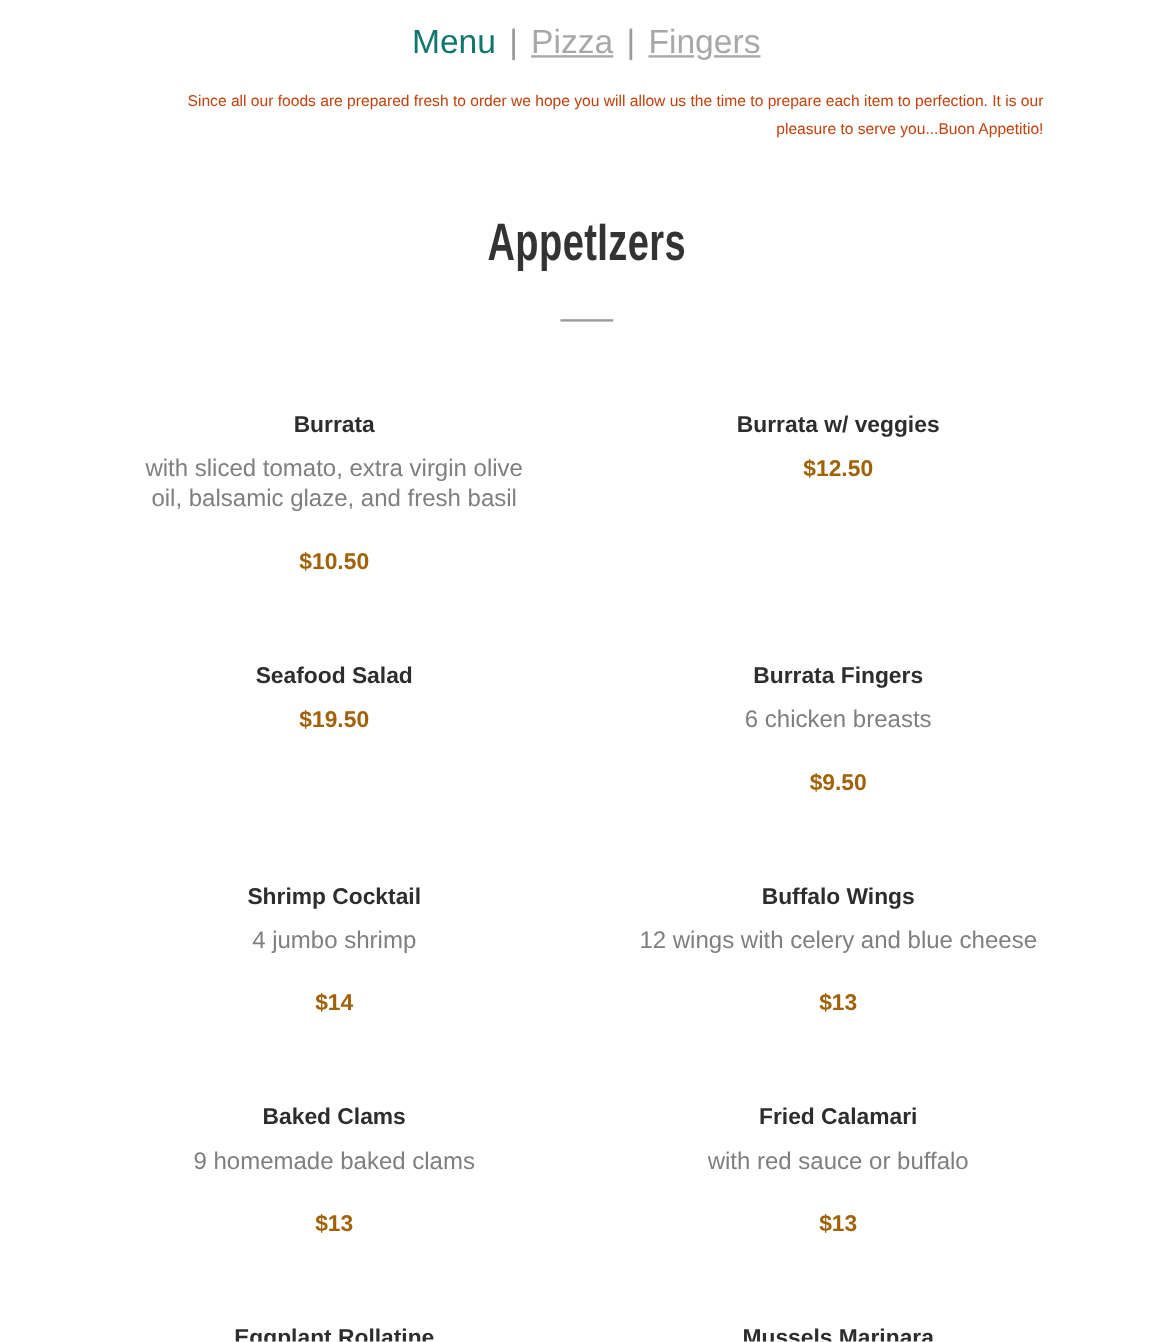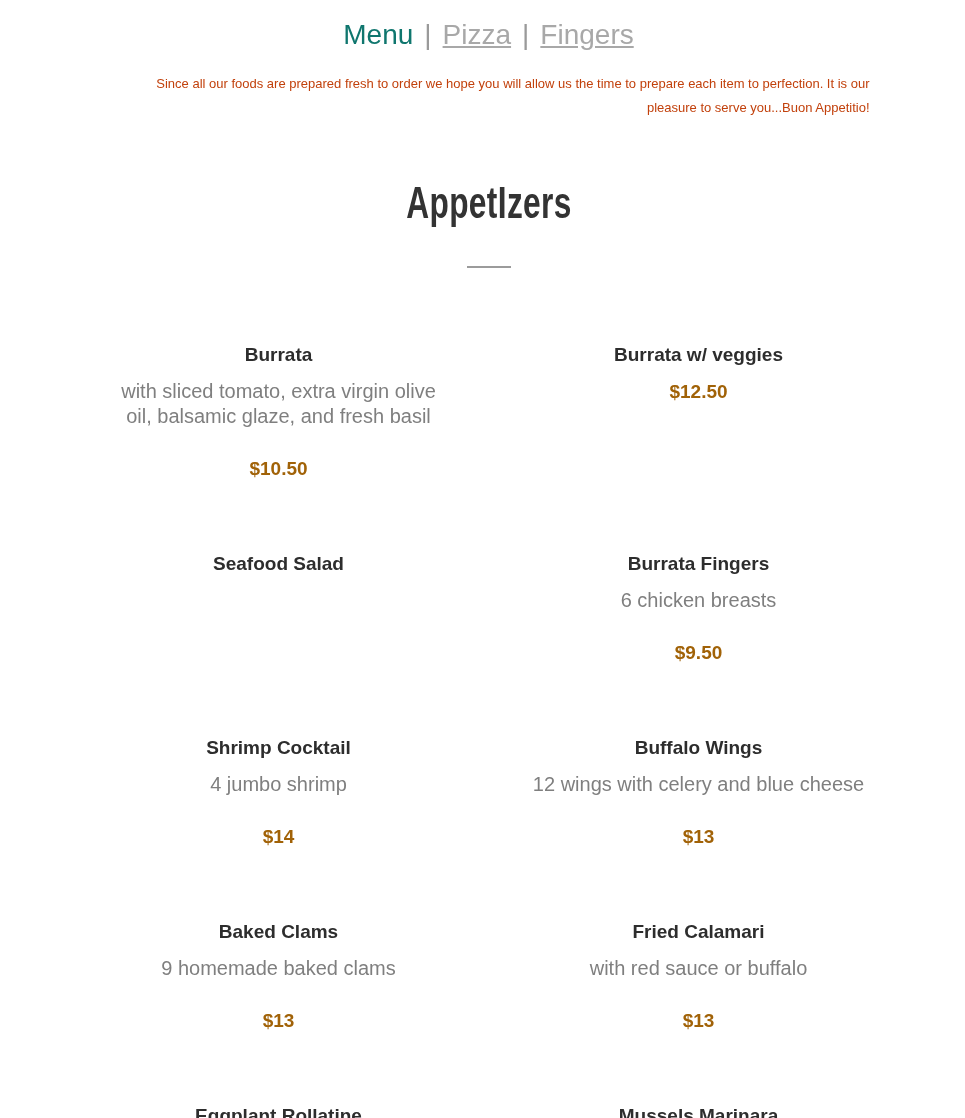--- a/index.html
+++ b/index.html
@@ -122,20 +122,21 @@
       <div class="item-price">$10.50</div>
     </div>
 
     <div class="menu-item">
       <h3 class="item-name">Burrata w/ veggies</h3>
       <div class="item-price">$12.50</div>
     </div>
 
     <div class="menu-item">
       <h3 class="item-name">Seafood Salad</h3>
+      <div class="item-price">$19.50</div>
     </div>
 
     <div class="menu-item">
       <h3 class="item-name">Burrata Fingers</h3>
       <p class="item-desc">6 chicken breasts</p>
       <div class="item-price">$9.50</div>
     </div>
 
     <div class="menu-item">
       <h3 class="item-name">Shrimp Cocktail</h3>

